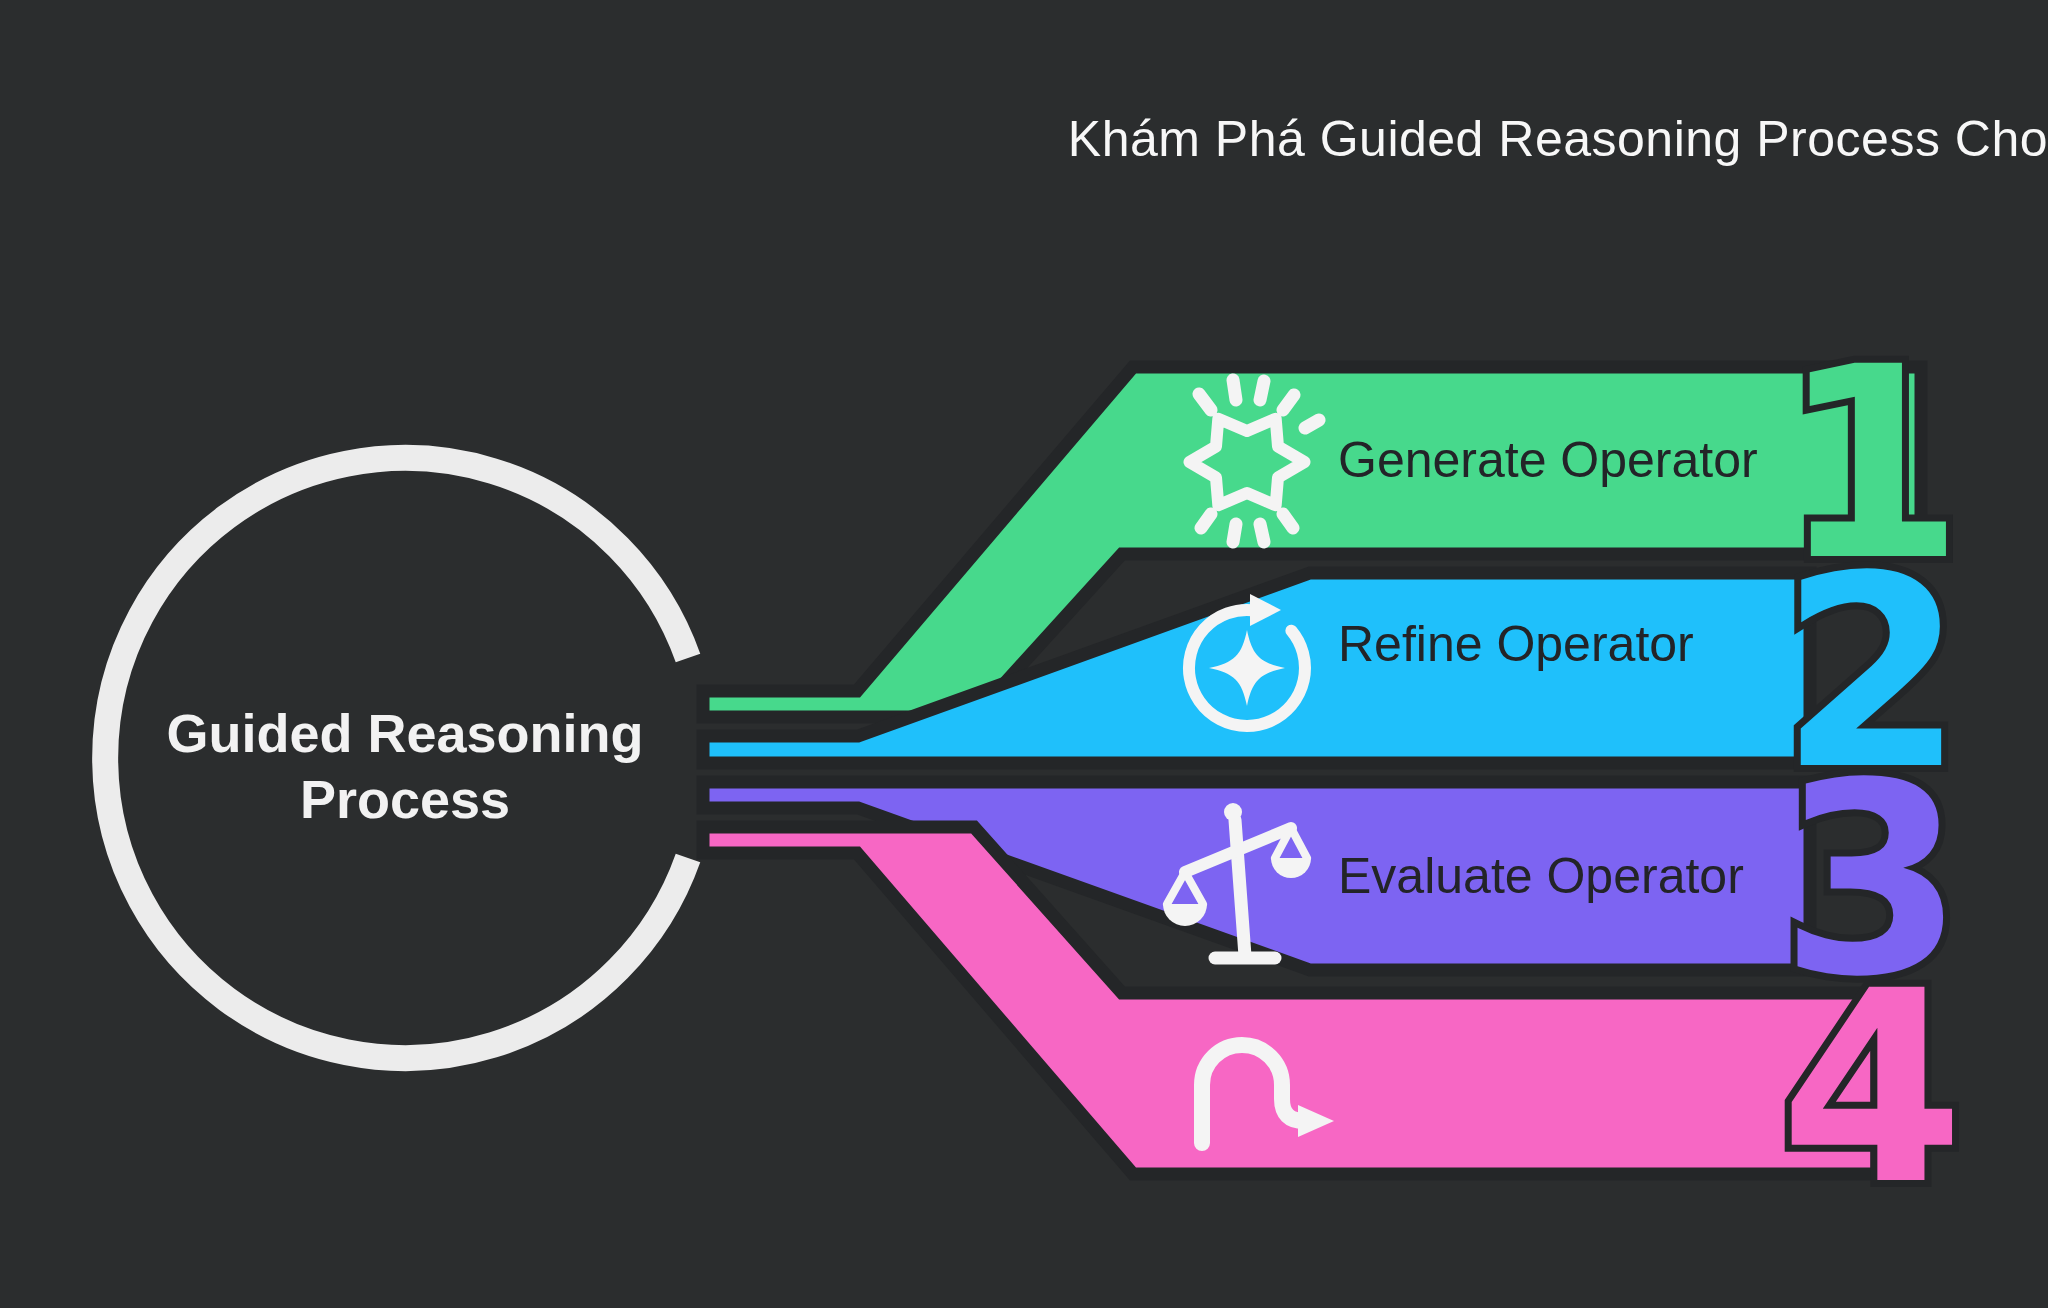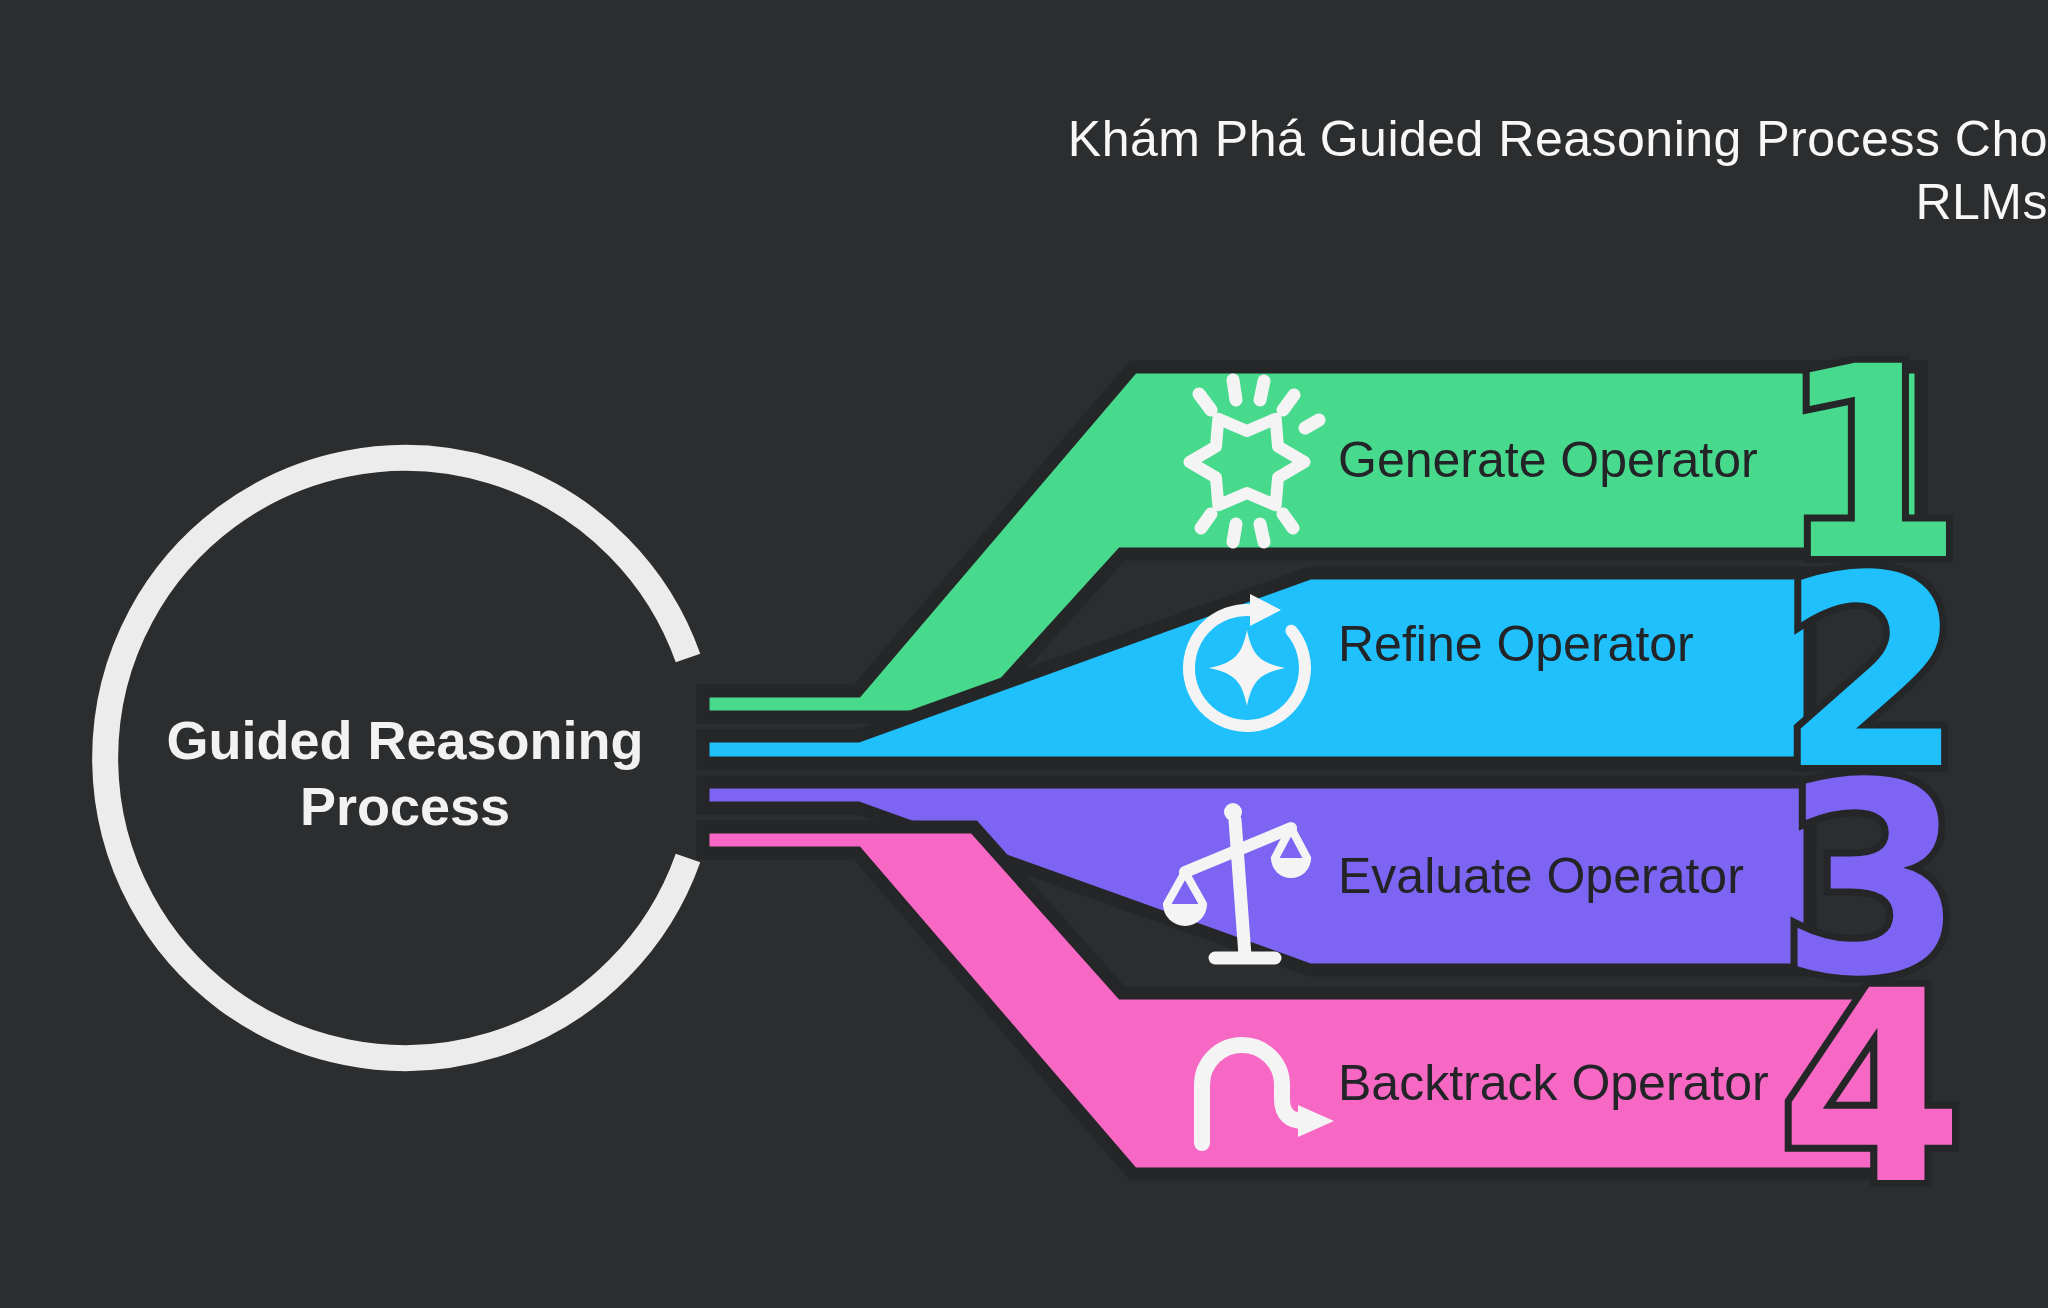--- a/index.html
+++ b/index.html
@@ -3,21 +3,21 @@
 <meta charset="utf-8">
 <style>
   html,body{margin:0;padding:0;background:#2b2d2e;}
   .stage{position:relative;width:2048px;height:1308px;overflow:hidden;
          font-family:"Liberation Sans",sans-serif;}
   .art{position:absolute;left:0;top:0;width:2048px;height:1308px;}
   .title{position:absolute;left:0;right:0;top:108px;text-align:right;
          color:#f7f7f7;font-size:50px;line-height:63px;font-weight:400;
          letter-spacing:0.5px;}
   .hub-label{position:absolute;left:55px;top:700px;width:700px;text-align:center;
-         color:#f2f2f2;font-size:54px;line-height:66px;font-weight:700;margin-top:7px;}
+         color:#f2f2f2;font-size:54px;line-height:66px;font-weight:700;}
   .step-label{position:absolute;left:1338px;color:#232428;font-size:50px;
          line-height:48px;font-weight:400;white-space:nowrap;}
   .num{font-family:"DejaVu Sans",sans-serif;font-weight:700;font-size:265px;
        paint-order:stroke;stroke-linejoin:miter;}
   .banner{stroke-width:13px;}
 </style>
 </head>
 <body>
 
 <div class="stage">
@@ -64,26 +64,24 @@
     </g>
 
     <text class="num" x="1872" y="556" text-anchor="middle" stroke-width="14" stroke="#242628" fill="#47d98c">1</text>
     <text class="num" x="1872" y="765" text-anchor="middle" stroke-width="14" stroke="#242628" fill="#1fc0fb">2</text>
     <text class="num" x="1872" y="972" text-anchor="middle" stroke-width="14" stroke="#242628" fill="#7d64f2">3</text>
     <text class="num" x="1872" y="1180" text-anchor="middle" stroke-width="14" stroke="#242628" fill="#f767c4">4</text>
   </svg>
 
   <div class="title">
     <div>Khám Phá Guided Reasoning Process Cho</div>
-    <div>RLMs</div>
   </div>
 
   <div class="hub-label">
     <div>Guided Reasoning</div>
     <div>Process</div>
   </div>
 
   <div class="step-label" style="top:436px;">Generate Operator</div>
   <div class="step-label" style="top:620px;">Refine Operator</div>
   <div class="step-label" style="top:852px;">Evaluate Operator</div>
-  <div class="step-label" style="top:1059px;">Backtrack Operator</div>
 
 </div>
 
 </body></html>

